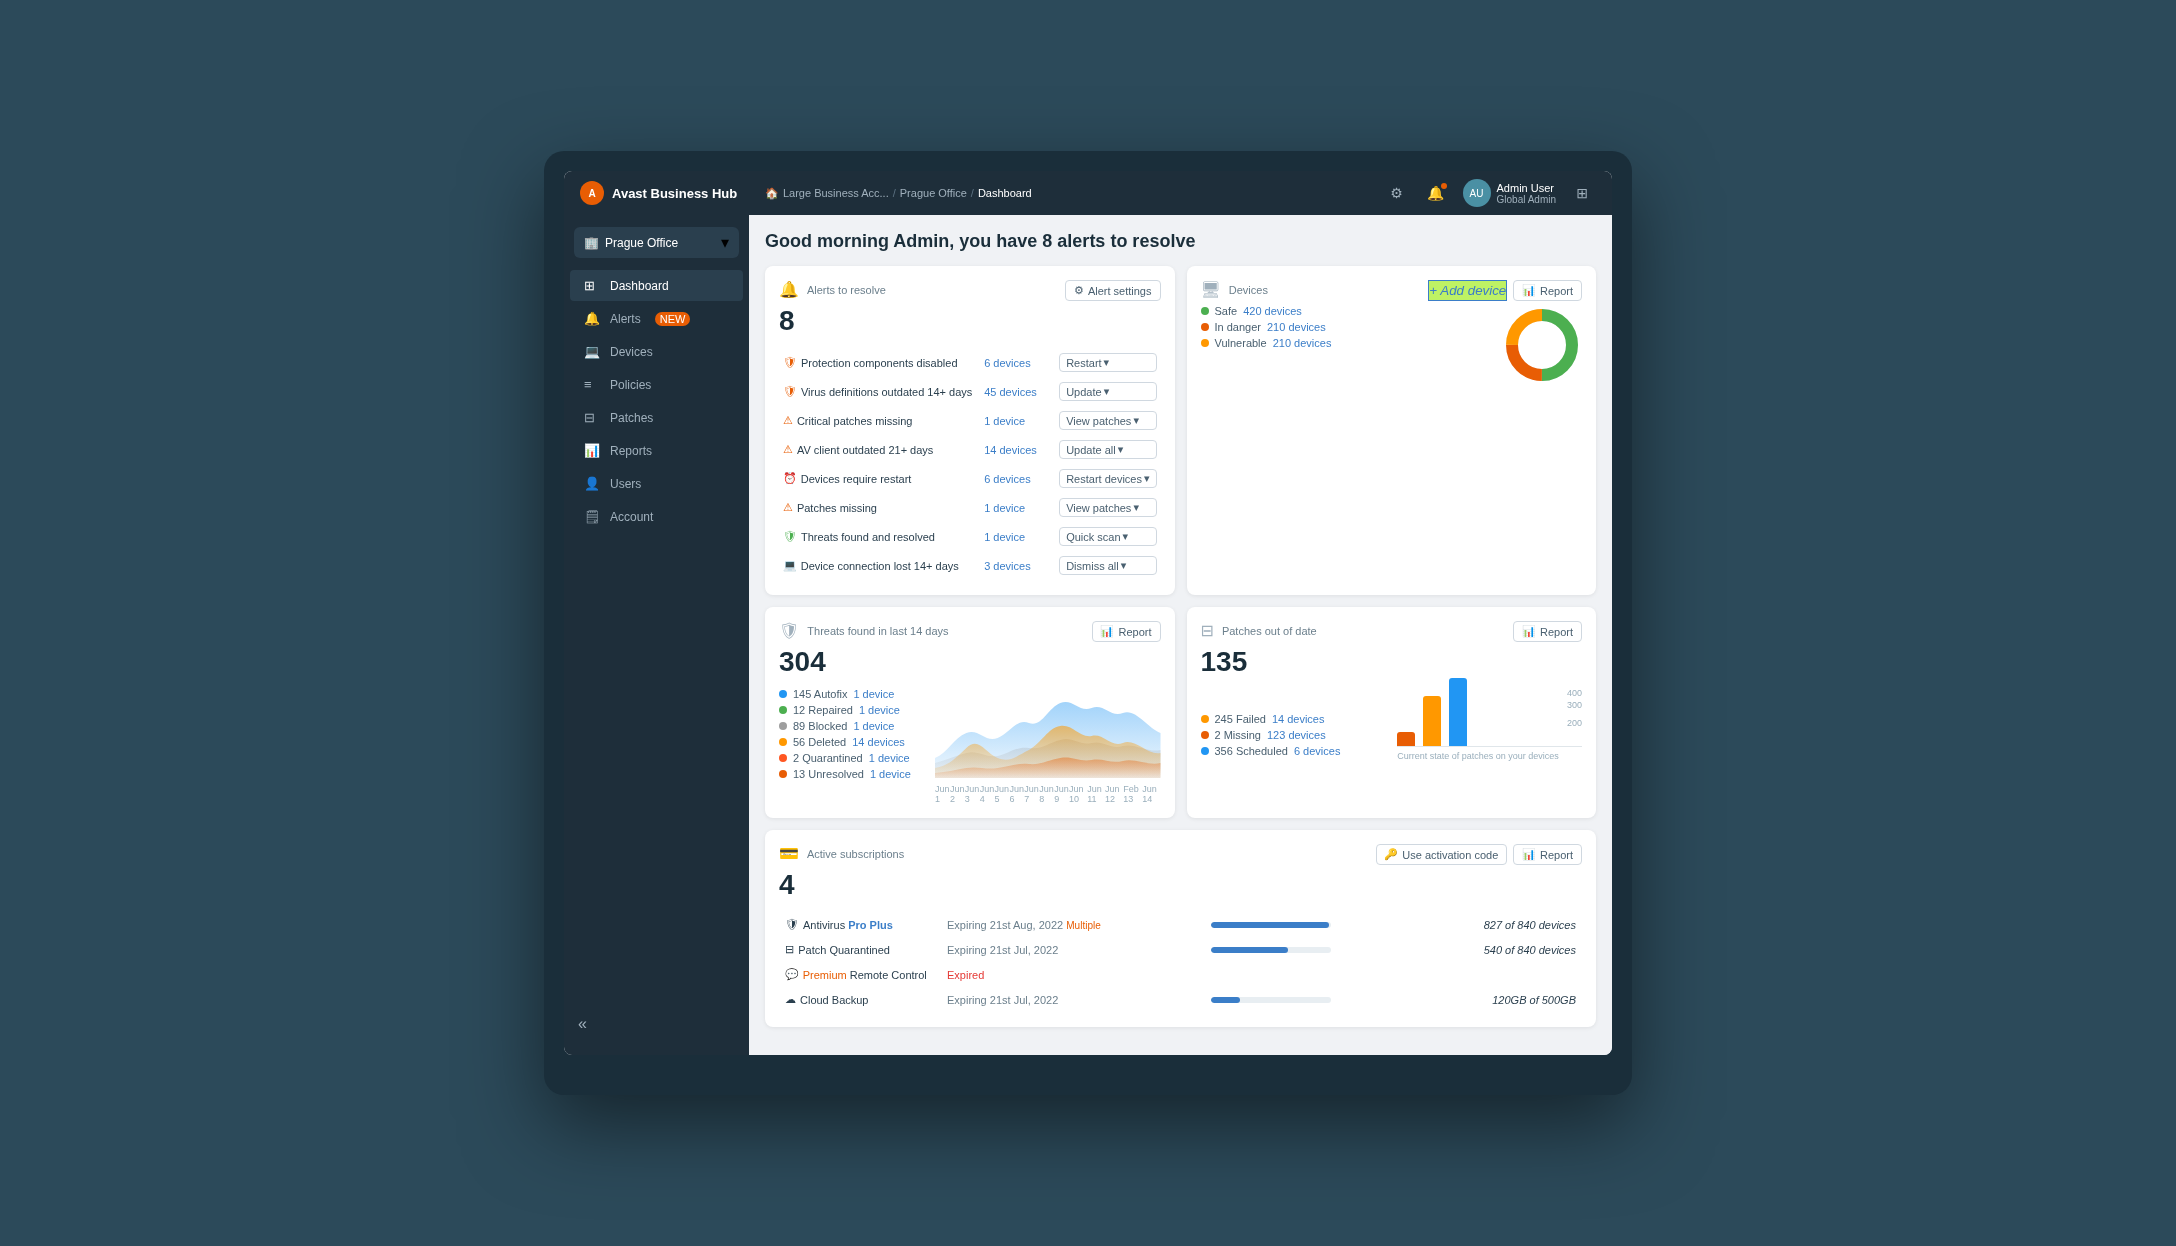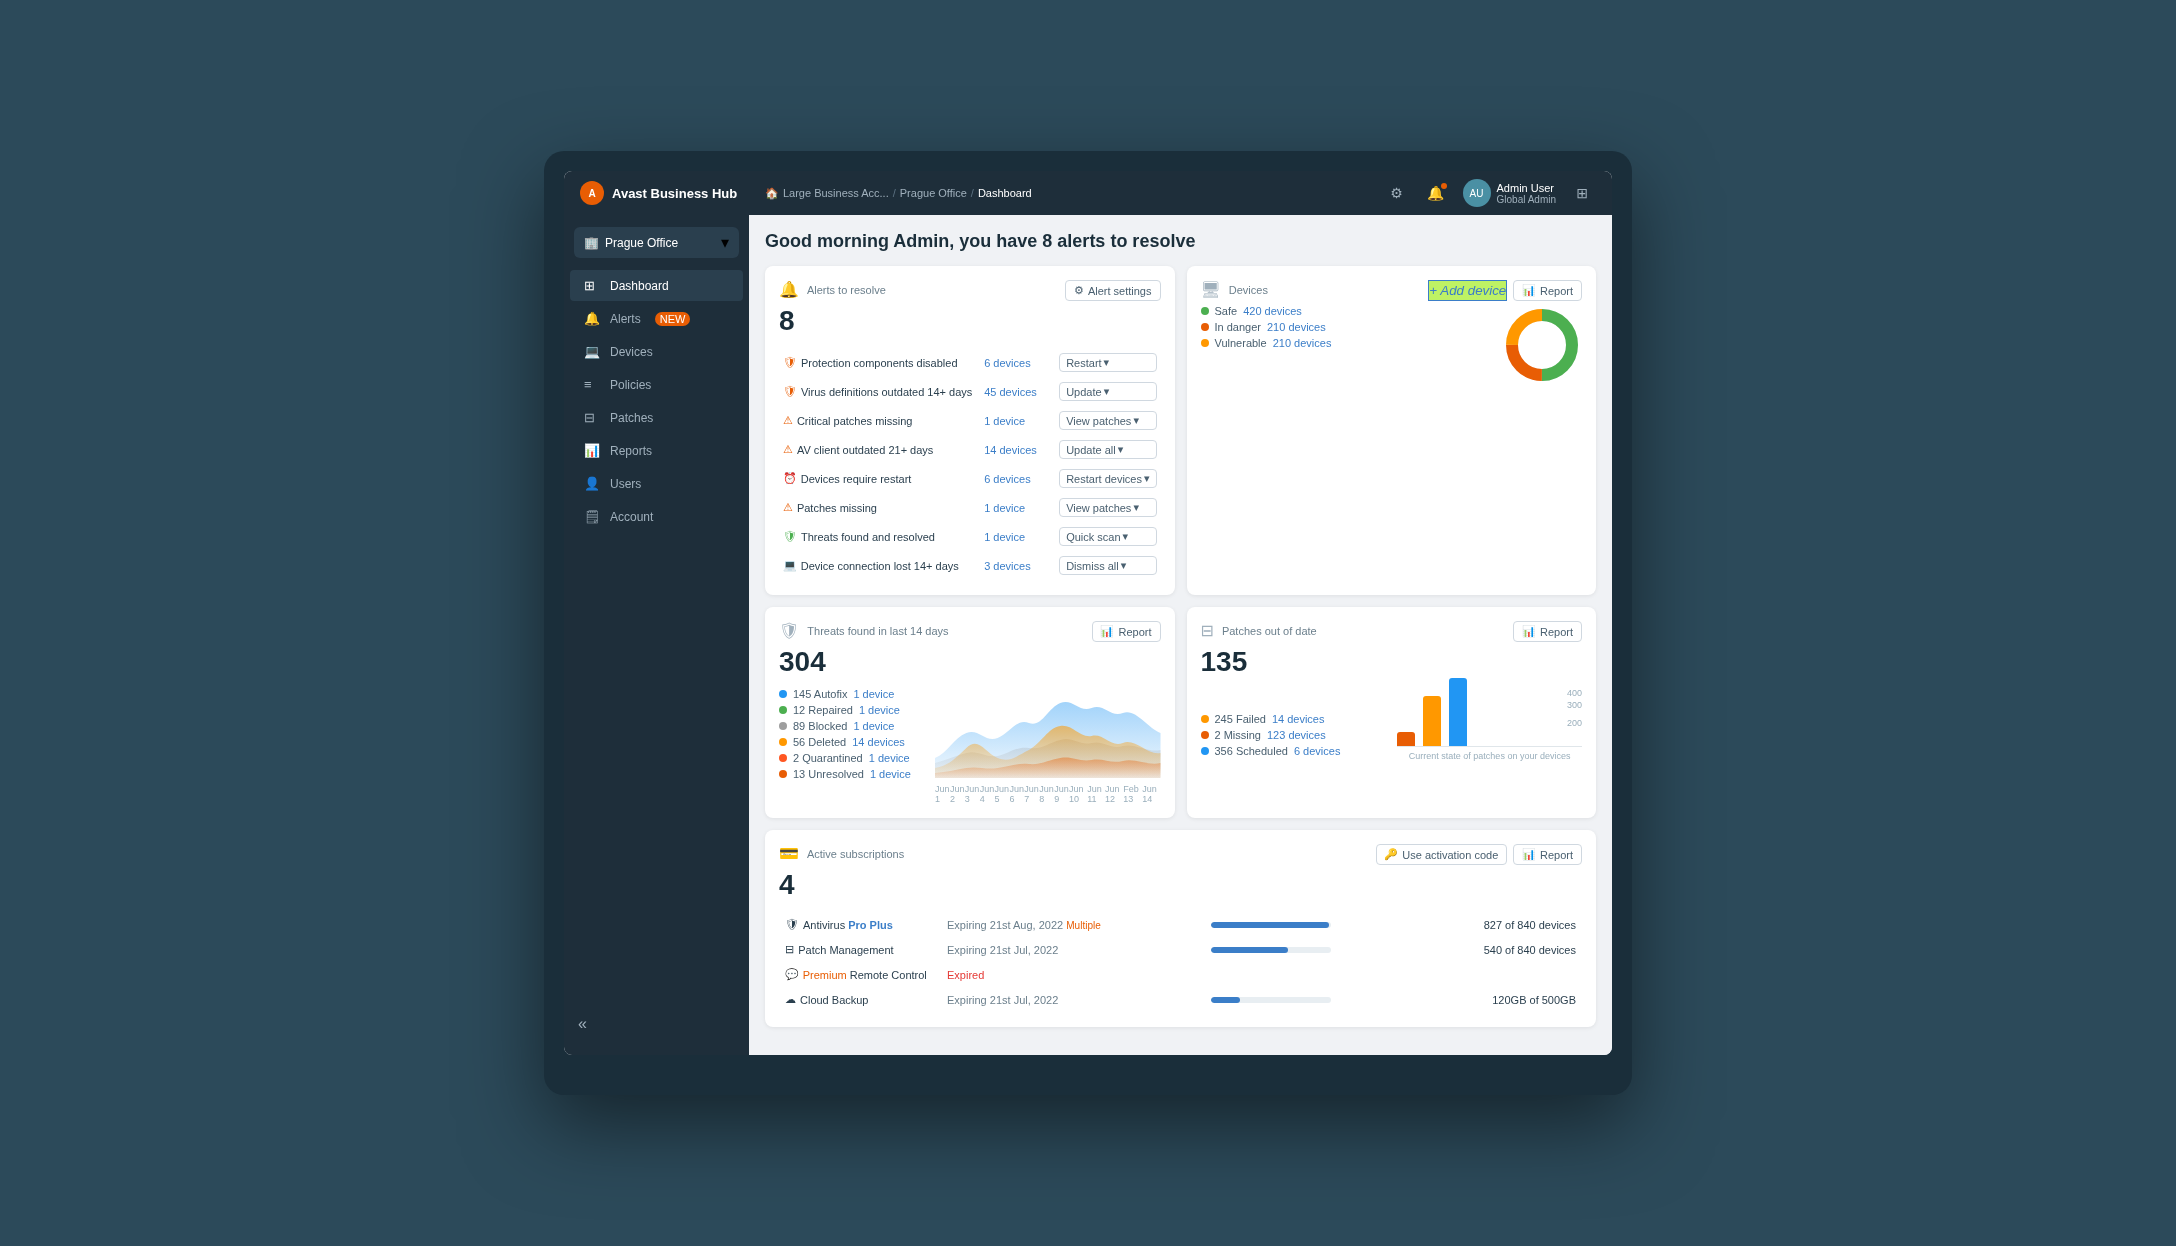--- a/index.html
+++ b/index.html
@@ -364,21 +364,21 @@
       height: 6px;
       background: #e8eef2;
       border-radius: 3px;
       overflow: hidden;
     }
     .progress-bar-fill {
       height: 100%;
       border-radius: 3px;
       background: #3b7ec8;
     }
-    .sub-devices-count { font-size: 11px; color: #6b7f8c; text-align: right; }
+    .sub-devices-count { font-size: 11px; color: #6b7f8c; text-align: right; font-style: italic; }
   </style>
 </head>
 <body>
 
 <div class="laptop-outer">
   <div class="laptop-screen">
 
     <div class="top-bar">
       <div class="top-bar-left">
         <div class="logo-circle">A</div>
@@ -790,21 +790,21 @@
                     <div style="height:14px;width:18px;background:#e85d04;border-radius:3px 3px 0 0;"></div>
                   </div>
                   <div style="display:flex;flex-direction:column;align-items:center;">
                     <div style="height:50px;width:18px;background:#ff9800;border-radius:3px 3px 0 0;"></div>
                   </div>
                   <div style="display:flex;flex-direction:column;align-items:center;">
                     <div style="height:68px;width:18px;background:#2196f3;border-radius:3px 3px 0 0;"></div>
                   </div>
                 </div>
                 <div style="border-top: 1px solid #e0e6ea; margin-top:0;"></div>
-                <div style="font-size:9px; color:#9aafbc; margin-top:4px; text-align:center;">Current state of patches on your devices</div>
+                <div style="font-size:9px; color:#9aafbc; margin-top:4px; text-align:left;">Current state of patches on your devices</div>
               </div>
             </div>
           </div>
         </div>
 
         <div class="subs-card">
           <div class="card-header">
             <div style="display:flex; align-items:center; gap:8px;">
               <span style="color:#a0b0bc;">💳</span>
               <span class="card-label">Active subscriptions</span>
@@ -835,21 +835,21 @@
                   <div class="progress-bar-container">
                     <div class="progress-bar-fill" style="width:98%;"></div>
                   </div>
                 </td>
                 <td class="sub-devices-count">827 of 840 devices</td>
               </tr>
               <tr>
                 <td>
                   <div style="display:flex; align-items:center; gap:4px;">
                     <span>⊟</span>
-                    <span class="sub-name">Patch Management</span>
+                    <span class="sub-name">Patch Quarantined</span>
                   </div>
                 </td>
                 <td><span class="sub-expiry">Expiring 21st Jul, 2022</span></td>
                 <td>
                   <div class="progress-bar-container">
                     <div class="progress-bar-fill" style="width:64%;"></div>
                   </div>
                 </td>
                 <td class="sub-devices-count">540 of 840 devices</td>
               </tr>

